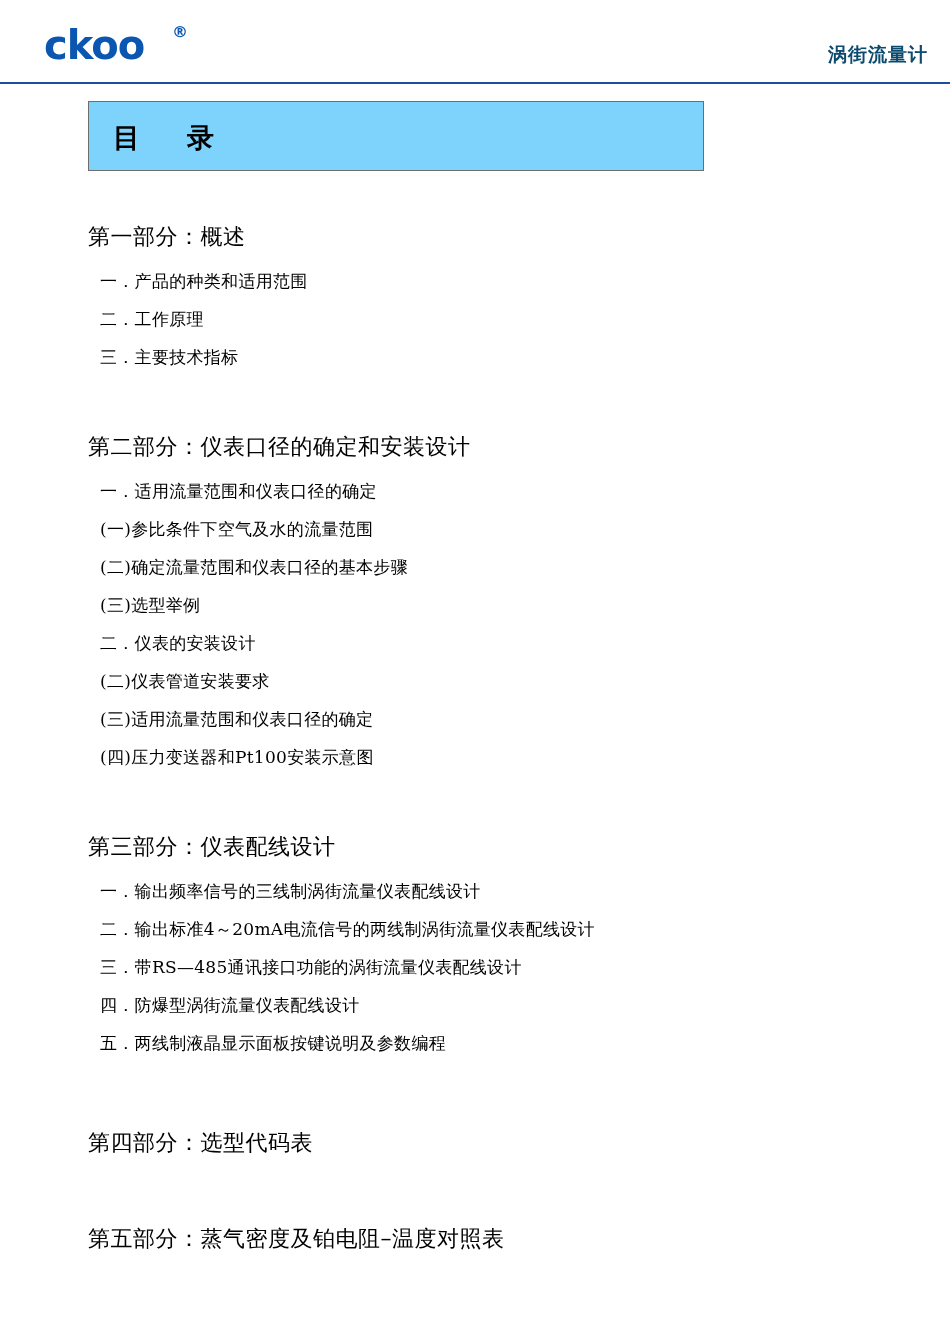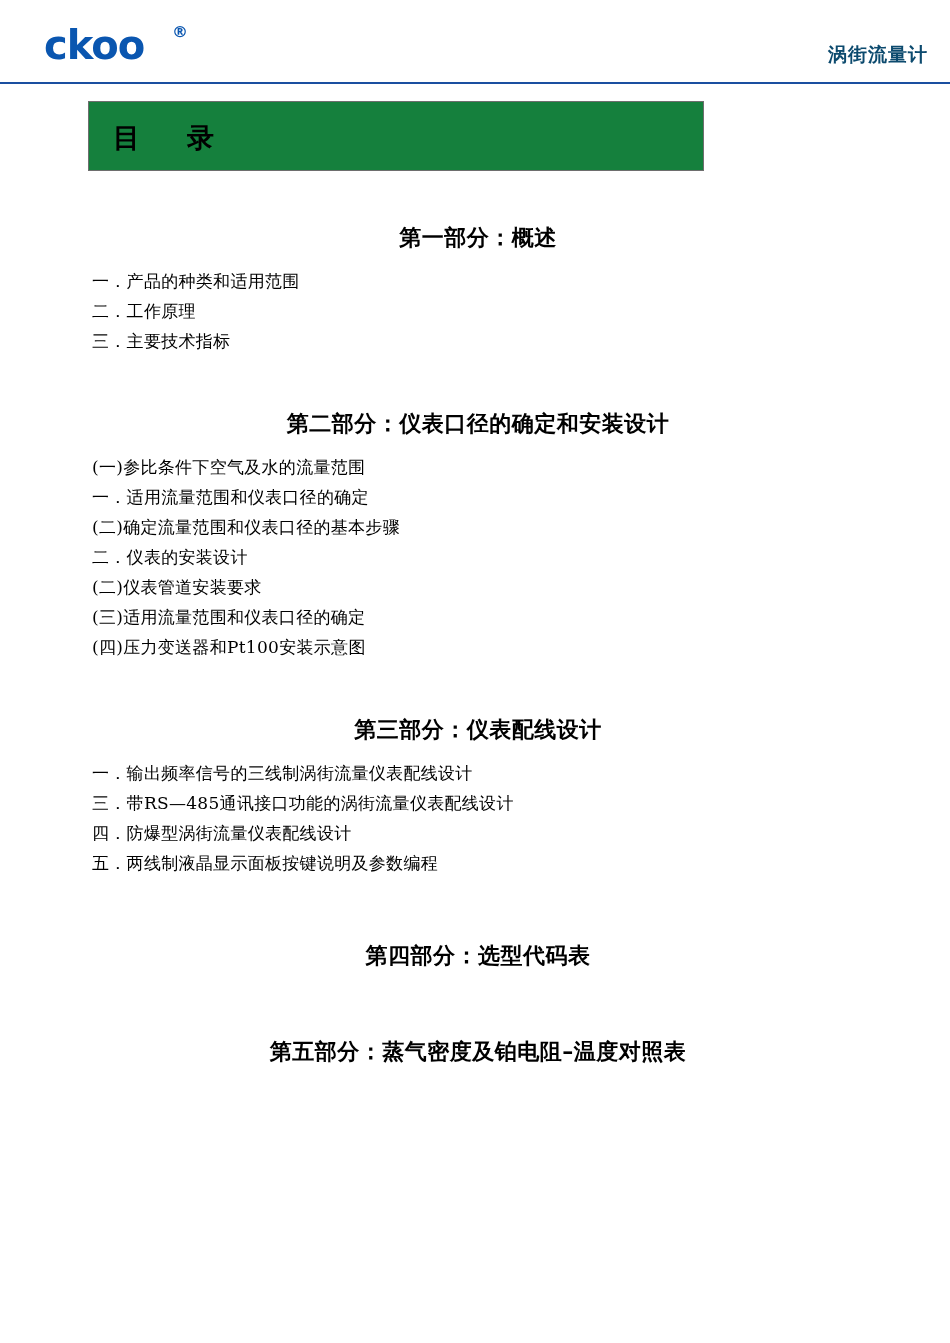--- a/index.html
+++ b/index.html
@@ -63,21 +63,21 @@
     border-top: 2px solid #1a4fa0;
   }
 
   
   .toc-banner {
     position: absolute;
     left: 88px;
     top: 101px;
     width: 616px;
     height: 70px;
-    background: #15803d;
+    background: #7dd3fc;
     border: 1px solid #6e6e6e;
     box-sizing: border-box;
   }
   .toc-banner-text {
     position: absolute;
     left: 24px;
     top: 18px;
     font-size: 27px;
     font-weight: bold;
     letter-spacing: 10px;
@@ -89,31 +89,30 @@
     position: absolute;
     left: 88px;
     top: 220px;
     width: 780px;
   }
   .part {
     margin-bottom: 0;
   }
   .part-title {
     font-size: 22px;
-    font-weight: bold;
+    font-weight: normal;
     letter-spacing: 0.5px;
     line-height: 34px;
     margin: 0 0 14px 0;
-    text-align: center;
   }
   .entry {
     font-size: 17px;
     line-height: 26px;
     letter-spacing: 0.3px;
-    margin: 4px;
+    margin: 12px;
     white-space: nowrap;
   }
   .gap-md { height: 48px; }
   .gap-lg { height: 58px; }
 </style>
 </head>
 <body>
 
 <div class="header">
   <div class="brand">ckoo</div>
@@ -132,34 +131,36 @@
     <div class="part-title">第一部分：概述</div>
     <div class="entry">一．产品的种类和适用范围</div>
     <div class="entry">二．工作原理</div>
     <div class="entry">三．主要技术指标</div>
   </div>
 
   <div class="gap-md"></div>
 
   <div class="part">
     <div class="part-title">第二部分：仪表口径的确定和安装设计</div>
+    <div class="entry">一．适用流量范围和仪表口径的确定</div>
     <div class="entry">(一)参比条件下空气及水的流量范围</div>
-    <div class="entry">一．适用流量范围和仪表口径的确定</div>
     <div class="entry">(二)确定流量范围和仪表口径的基本步骤</div>
+    <div class="entry">(三)选型举例</div>
     <div class="entry">二．仪表的安装设计</div>
     <div class="entry">(二)仪表管道安装要求</div>
     <div class="entry">(三)适用流量范围和仪表口径的确定</div>
     <div class="entry">(四)压力变送器和Pt100安装示意图</div>
   </div>
 
   <div class="gap-md"></div>
 
   <div class="part">
     <div class="part-title">第三部分：仪表配线设计</div>
     <div class="entry">一．输出频率信号的三线制涡街流量仪表配线设计</div>
+    <div class="entry">二．输出标准4～20mA电流信号的两线制涡街流量仪表配线设计</div>
     <div class="entry">三．带RS—485通讯接口功能的涡街流量仪表配线设计</div>
     <div class="entry">四．防爆型涡街流量仪表配线设计</div>
     <div class="entry">五．两线制液晶显示面板按键说明及参数编程</div>
   </div>
 
   <div class="gap-lg"></div>
 
   <div class="part">
     <div class="part-title">第四部分：选型代码表</div>
   </div>

